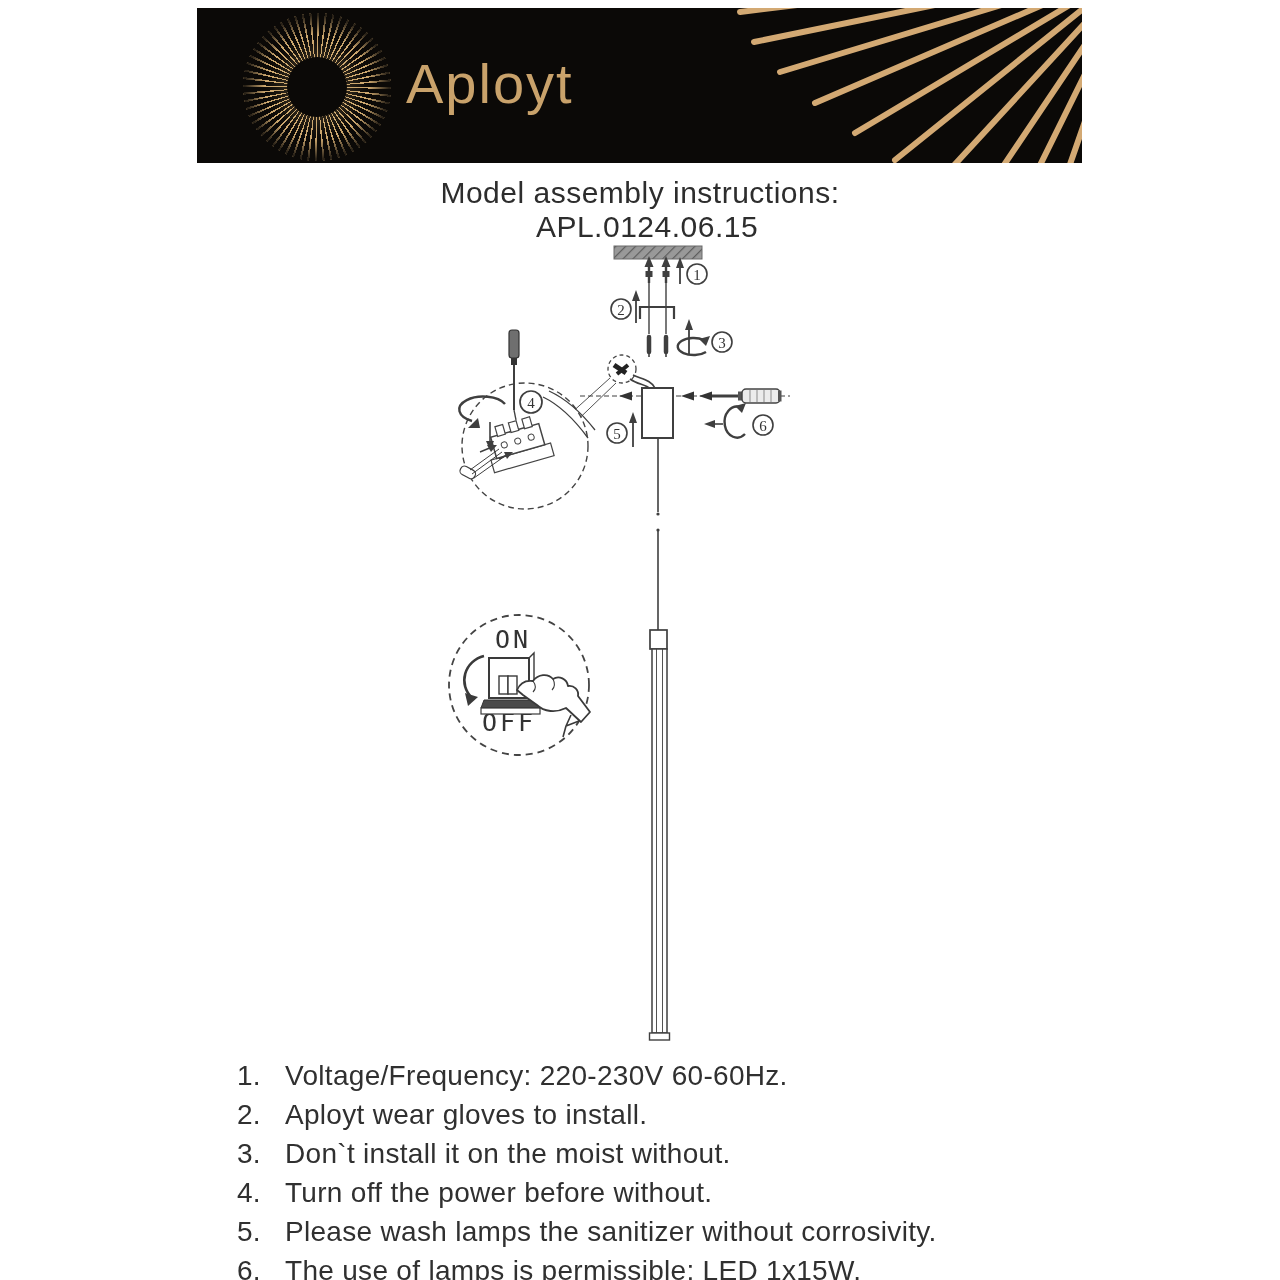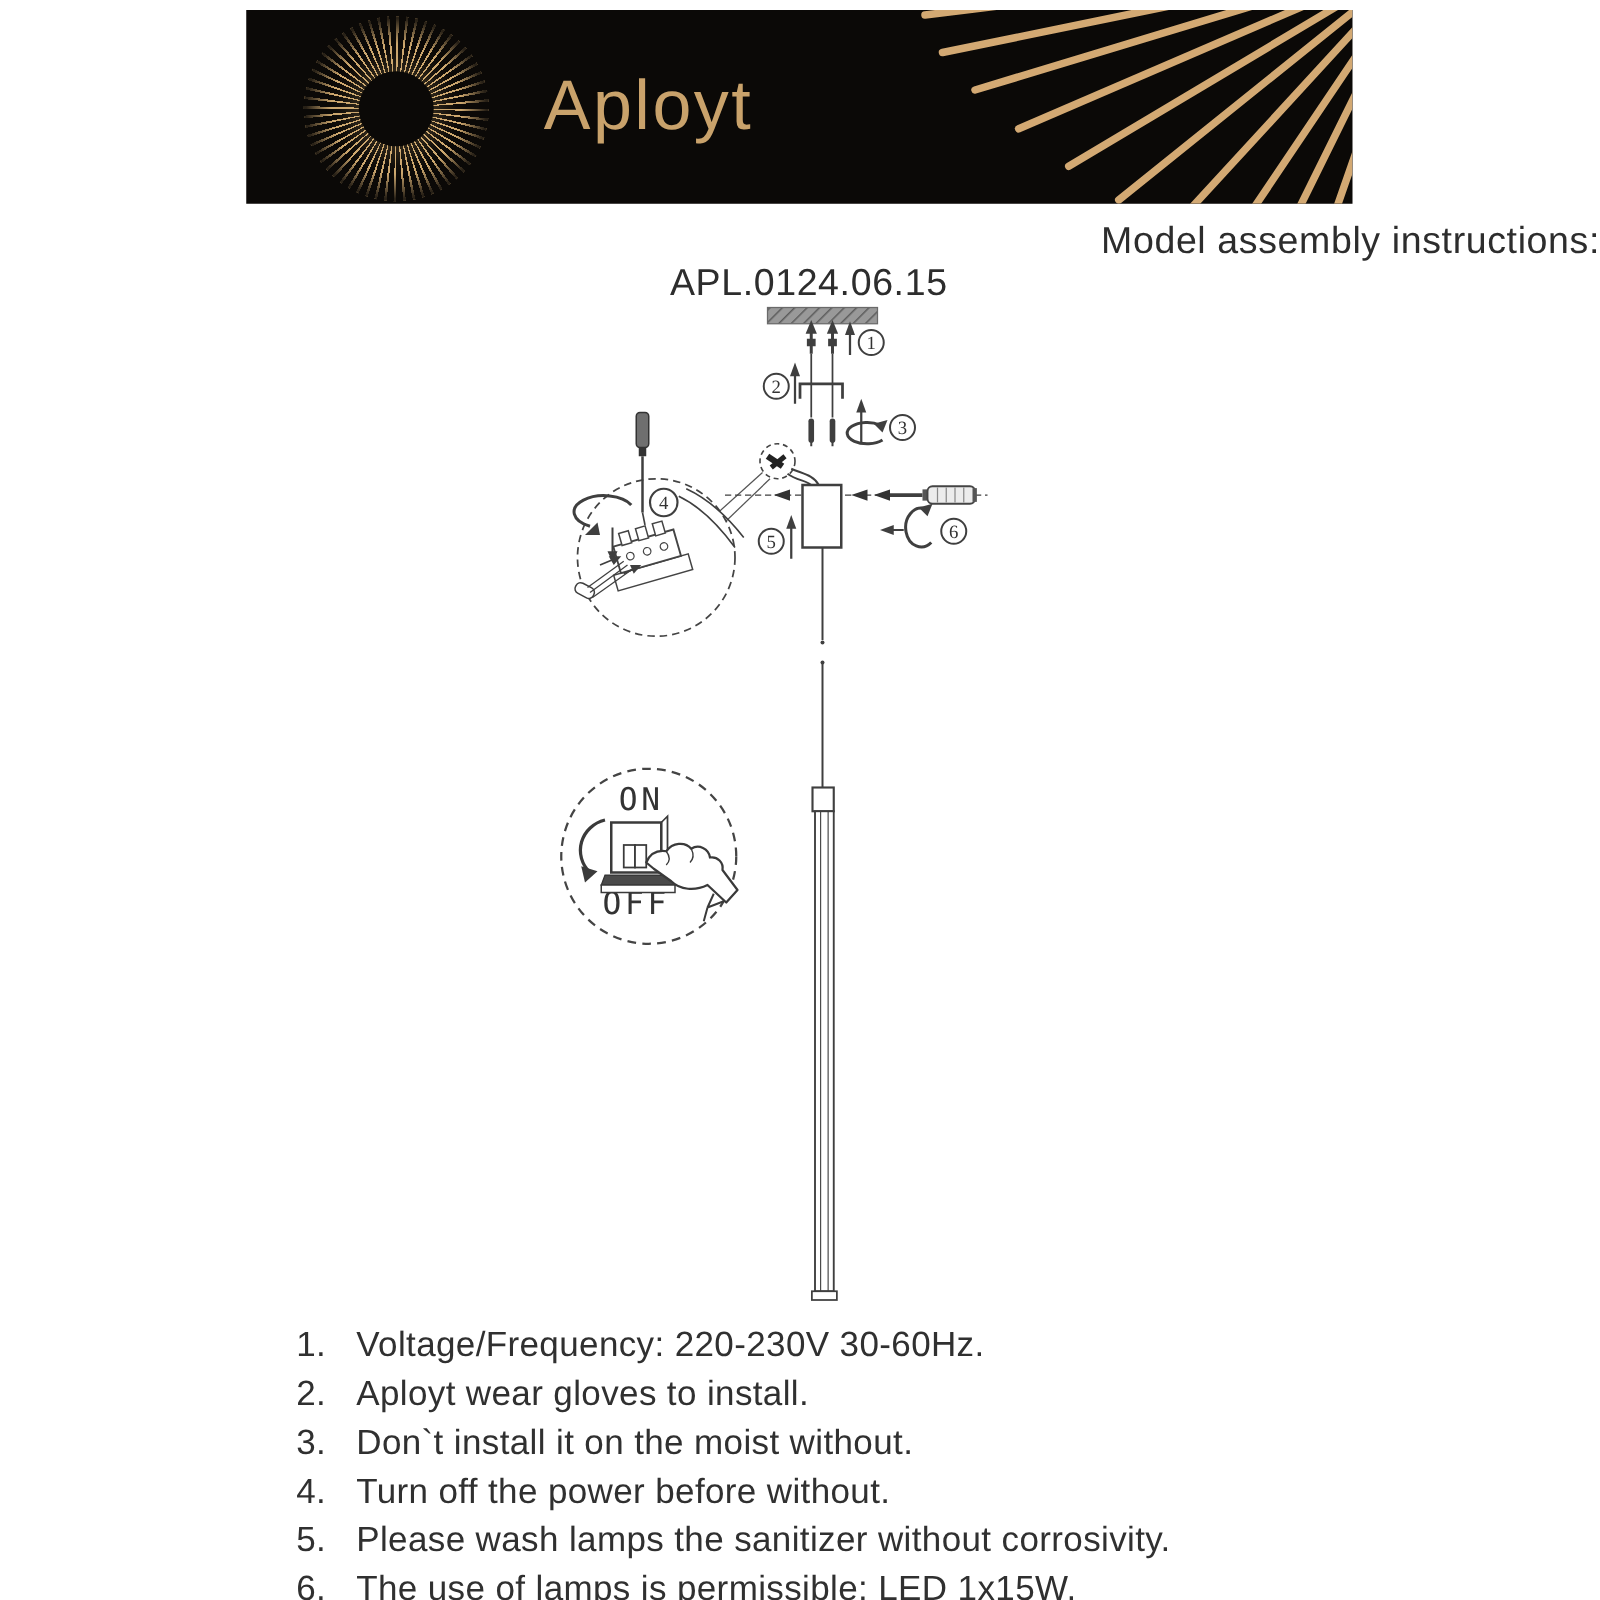--- a/index.html
+++ b/index.html
@@ -20,31 +20,31 @@
   .starburst::before{ 
     content:"";position:absolute;inset:0;border-radius:50%;
     background:radial-gradient(circle, rgba(11,9,7,0) 0 52px, rgba(11,9,7,0.85) 72px);
   }
   .starburst::after{ 
     content:"";position:absolute;left:50%;top:50%;width:60px;height:60px;
     transform:translate(-50%,-50%);border-radius:50%;background:#0b0907;
     box-shadow:0 0 20px 8px rgba(225,185,125,0.22);
   }
   .brand{
-    position:absolute;left:238px;top:48px;
+    position:absolute;left:209px;top:48px;
     font-size:56px;line-height:56px;letter-spacing:2px;font-weight:400;
     color:#c9a26b;
   }
   .rays{position:absolute;right:0;top:0;}
   
   .title-block{
     position:absolute;left:0;top:176px;width:1280px;text-align:center;
     color:#2d2d2d;
   }
-  .title-line{font-size:30px;line-height:34px;letter-spacing:0.5px;text-align:right;}
+  .title-line{font-size:30px;line-height:34px;letter-spacing:0.5px;}
   .model-line{font-size:30px;line-height:34px;letter-spacing:0.5px;padding-left:14px;}
   
   .diagram{position:absolute;left:0;top:0;}
   .diagram text.badge{font-family:"Liberation Serif", serif;font-size:15px;fill:#333;}
   .diagram text.switch-label{font-family:"DejaVu Sans Mono", monospace;font-size:25px;letter-spacing:3px;fill:#333;}
   
   .instructions{
     position:absolute;left:237px;top:1056px;width:900px;
     color:#303030;font-size:28px;line-height:39px;letter-spacing:0.3px;
   }
@@ -262,21 +262,21 @@
     <g>
       <path d="M 484 656 A 26 25 0 0 0 472 698" fill="none" stroke="#3a3a3a" stroke-width="2.6"></path>
       <polygon points="468,706 465,693 478,697" fill="#3a3a3a"></polygon>
     </g>
   </g>
 </svg>
 
 <div class="instructions">
   <div class="instr-row">
     <span class="instr-num">1.</span>
-    <span class="instr-text">Voltage/Frequency: 220-230V 30-60Hz.</span>
+    <span class="instr-text">Voltage/Frequency: 220-230V 60-60Hz.</span>
   </div>
   <div class="instr-row">
     <span class="instr-num">2.</span>
     <span class="instr-text">Aployt wear gloves to install.</span>
   </div>
   <div class="instr-row">
     <span class="instr-num">3.</span>
     <span class="instr-text">Don`t install it on the moist without.</span>
   </div>
   <div class="instr-row">

